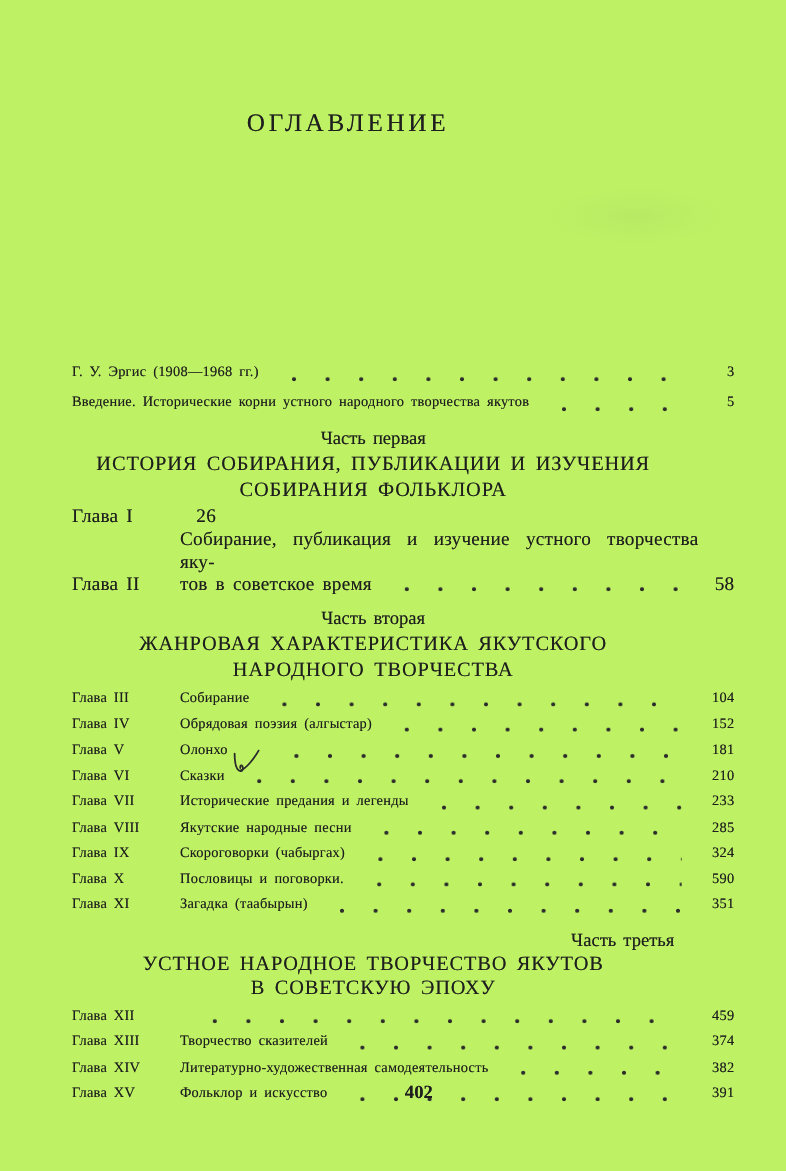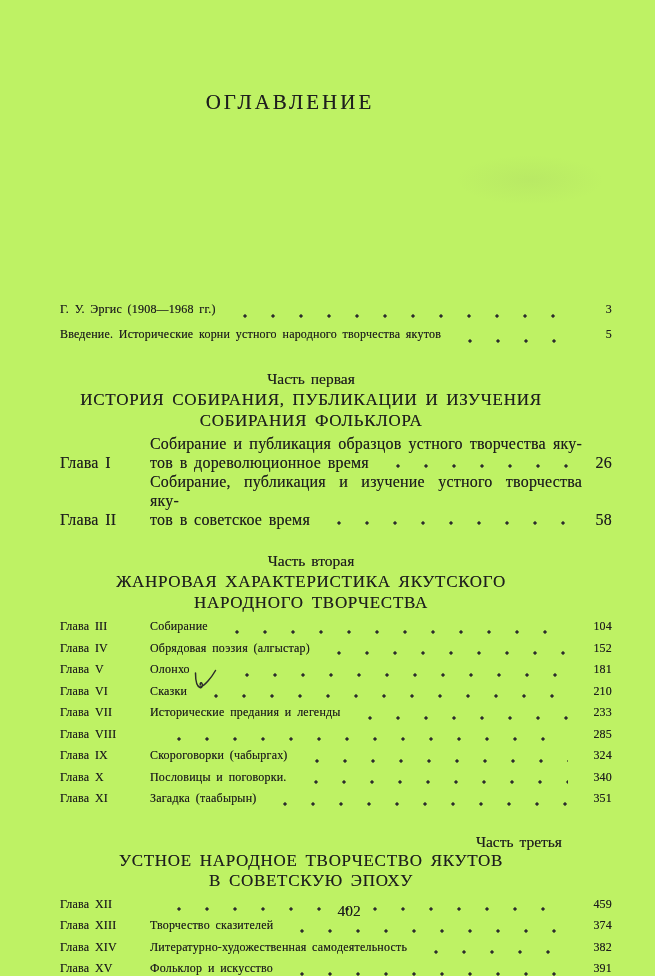--- a/index.html
+++ b/index.html
@@ -97,21 +97,21 @@
     text-align-last: justify;
   }
   .row2 .l2wrap {
     display: flex;
     align-items: flex-end;
   }
   .row2 .l2 { white-space: nowrap; }
 
   
   .part {
-    margin-top: 22px;
+    margin-top: 9px;
     margin-bottom: 3px;
     margin-right: 50px; 
     text-align: center;
   }
   .kicker {
     font-size: 15.5px;
     line-height: 20px;
     word-spacing: 2px;
   }
   .part-heading {
@@ -133,20 +133,21 @@
     flex: 0 0 auto;
   }
 
   .folio {
     position: absolute;
     top: 902px;
     left: 60px;
     width: 578px;
     text-align: center;
     font-size: 15.5px;
+    font-weight: bold;
   }
 </style>
 </head>
 <body>
 
 <div class="page">
 
   <div class="smudge"></div>
 
   <div class="doc-title">ОГЛАВЛЕНИЕ</div>
@@ -167,27 +168,20 @@
     </div>
 
     <div class="part part1">
       <div class="kicker">Часть первая</div>
       <div class="part-heading">ИСТОРИЯ СОБИРАНИЯ, ПУБЛИКАЦИИ И ИЗУЧЕНИЯ</div>
       <div class="part-heading">СОБИРАНИЯ ФОЛЬКЛОРА</div>
     </div>
 
     <div class="row2">
       <span class="chap">Глава I</span>
-      <div class="body">
-        <div class="l1">Собирание и публикация образцов устного творчества яку-</div>
-        <div class="l2wrap">
-          <span class="l2">тов в дореволюционное время</span>
-          <span class="leader"></span>
-        </div>
-      </div>
       <span class="pageno">26</span>
     </div>
 
     <div class="row2">
       <span class="chap">Глава II</span>
       <div class="body">
         <div class="l1">Собирание, публикация и изучение устного творчества яку-</div>
         <div class="l2wrap">
           <span class="l2">тов в советское время</span>
           <span class="leader"></span>
@@ -235,36 +229,37 @@
 
     <div class="row">
       <span class="chap">Глава VII</span>
       <span class="entry-title">Исторические предания и легенды</span>
       <span class="leader"></span>
       <span class="pageno">233</span>
     </div>
 
     <div class="row">
       <span class="chap">Глава VIII</span>
+      <span class="entry-title">Якутские народные песни</span>
       <span class="leader"></span>
       <span class="pageno">285</span>
     </div>
 
     <div class="row">
       <span class="chap">Глава IX</span>
       <span class="entry-title">Скороговорки (чабыргах)</span>
       <span class="leader"></span>
       <span class="pageno">324</span>
     </div>
 
     <div class="row">
       <span class="chap">Глава X</span>
       <span class="entry-title">Пословицы и поговорки.</span>
       <span class="leader"></span>
-      <span class="pageno">340</span>
+      <span class="pageno">590</span>
     </div>
 
     <div class="row">
       <span class="chap">Глава XI</span>
       <span class="entry-title">Загадка (таабырын)</span>
       <span class="leader"></span>
       <span class="pageno">351</span>
     </div>
 
     <div class="part part3">

